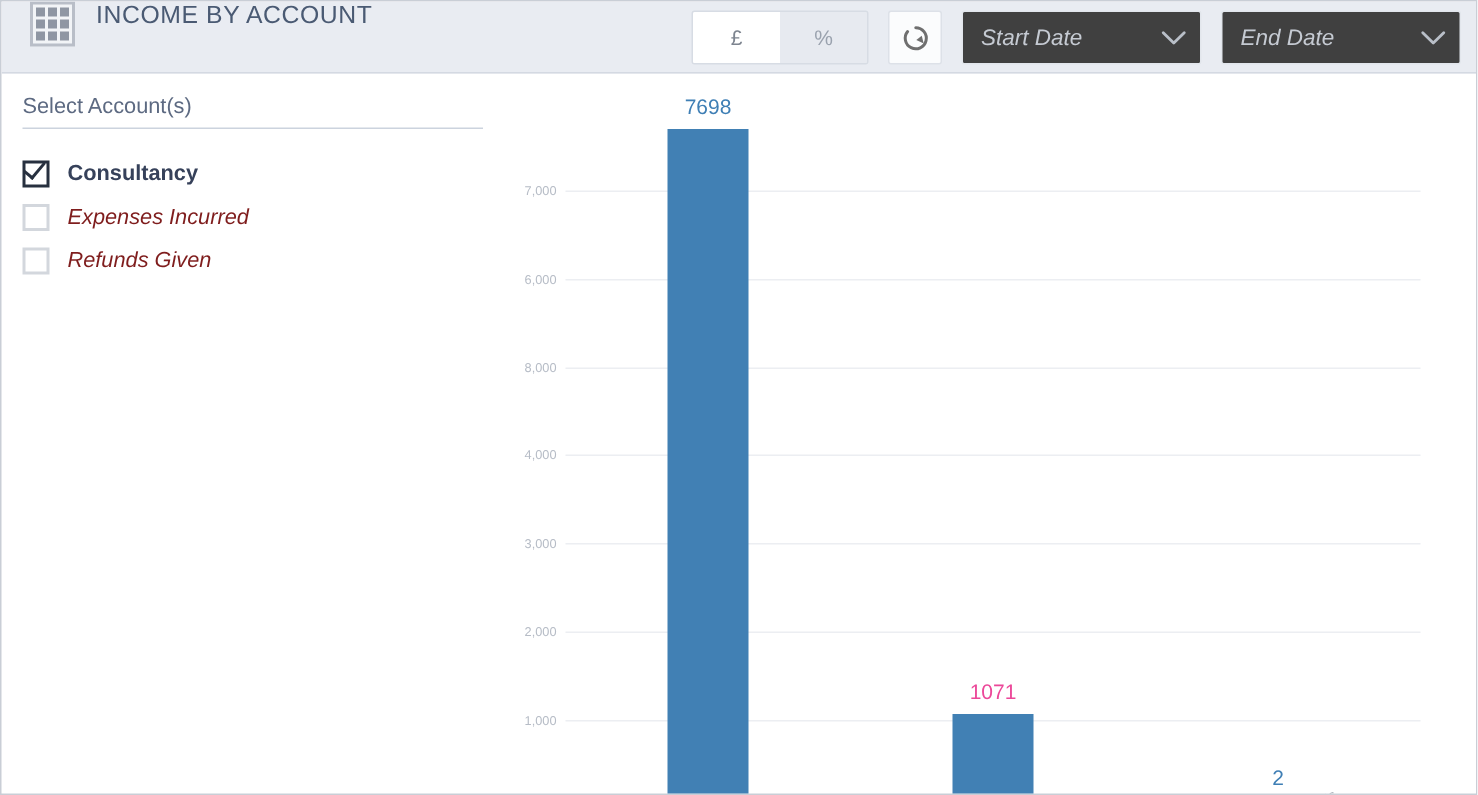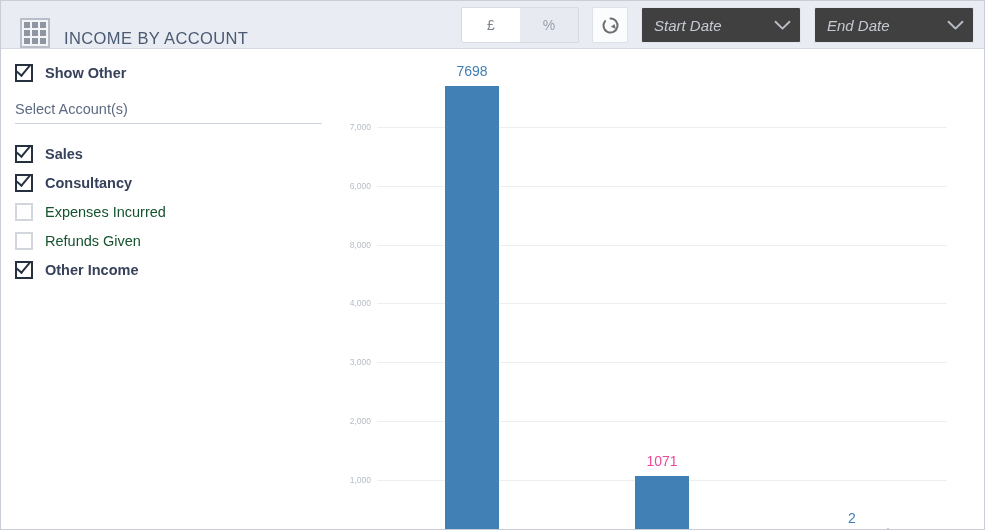--- a/index.html
+++ b/index.html
@@ -23,21 +23,21 @@
   
   .header {
     position: absolute;
     left: 0; top: 0;
     width: 983px;
     height: 48px;
     background: #e9ecf2;
     border-bottom: 1px solid #d4d9e2;
     box-sizing: border-box;
     display: flex;
-    align-items: flex-end;
+    align-items: flex-start;
   }
   .grid-icon {
     margin-left: 19px;
     width: 30px;
     height: 30px;
     box-sizing: border-box;
     border: 2px solid #b9bec8;
     background: #f2f4f7;
     display: grid;
     grid-template-columns: repeat(3, 1fr);
@@ -161,21 +161,21 @@
     border-right: 2px solid #27303f;
     border-bottom: 2px solid #27303f;
     transform: rotate(40deg);
   }
   .chklabel {
     margin-left: 12px;
     font-size: 14.5px;
     white-space: nowrap;
   }
   .chklabel.on { color: #36415a; font-weight: bold; }
-  .chklabel.off { color: #14532d; font-weight: normal; }
+  .chklabel.off { color: #7f1d1d; font-weight: normal; font-style: italic; }
 
   .select-accounts {
     margin: 14px 0 0 14px;
     width: 307px;
     padding-bottom: 6px;
     border-bottom: 1px solid #ccd3de;
     font-size: 14.5px;
     color: #5d6a82;
   }
   .acct-list { margin-top: 15px; }
@@ -273,47 +273,35 @@
       <div class="datefield">
         <span class="ph">End Date</span>
         <svg width="17" height="11" viewBox="0 0 17 11">
           <path d="M1.5 1.8 L8.5 8.6 L15.5 1.8" fill="none" stroke="#b9bfc8" stroke-width="1.9" stroke-linecap="round" stroke-linejoin="round"></path>
         </svg>
       </div>
     </div>
   </div>
 
   <div class="sidebar">
-    <div class="chkrow show-other">
-      <span class="box on"></span>
-      <span class="chklabel on">Show Other</span>
-    </div>
 
     <div class="select-accounts">Select Account(s)</div>
 
     <div class="acct-list" id="acct-list">
-        <div class="chkrow">
-          <span class="box on"></span>
-          <span class="chklabel on">Sales</span>
-        </div>
         <div class="chkrow">
           <span class="box on"></span>
           <span class="chklabel on">Consultancy</span>
         </div>
         <div class="chkrow">
           <span class="box off"></span>
           <span class="chklabel off">Expenses Incurred</span>
         </div>
         <div class="chkrow">
           <span class="box off"></span>
           <span class="chklabel off">Refunds Given</span>
-        </div>
-        <div class="chkrow">
-          <span class="box on"></span>
-          <span class="chklabel on">Other Income</span>
         </div>
       </div>
   </div>
 
   <div class="chart">
     <div class="plot" id="plot">
         <div class="gridline" style="top: 389.12px;"></div>
         <div class="ytick" style="top: 389.12px;">1,000</div>
         <div class="gridline" style="top: 330.24px;"></div>
         <div class="ytick" style="top: 330.24px;">2,000</div>

